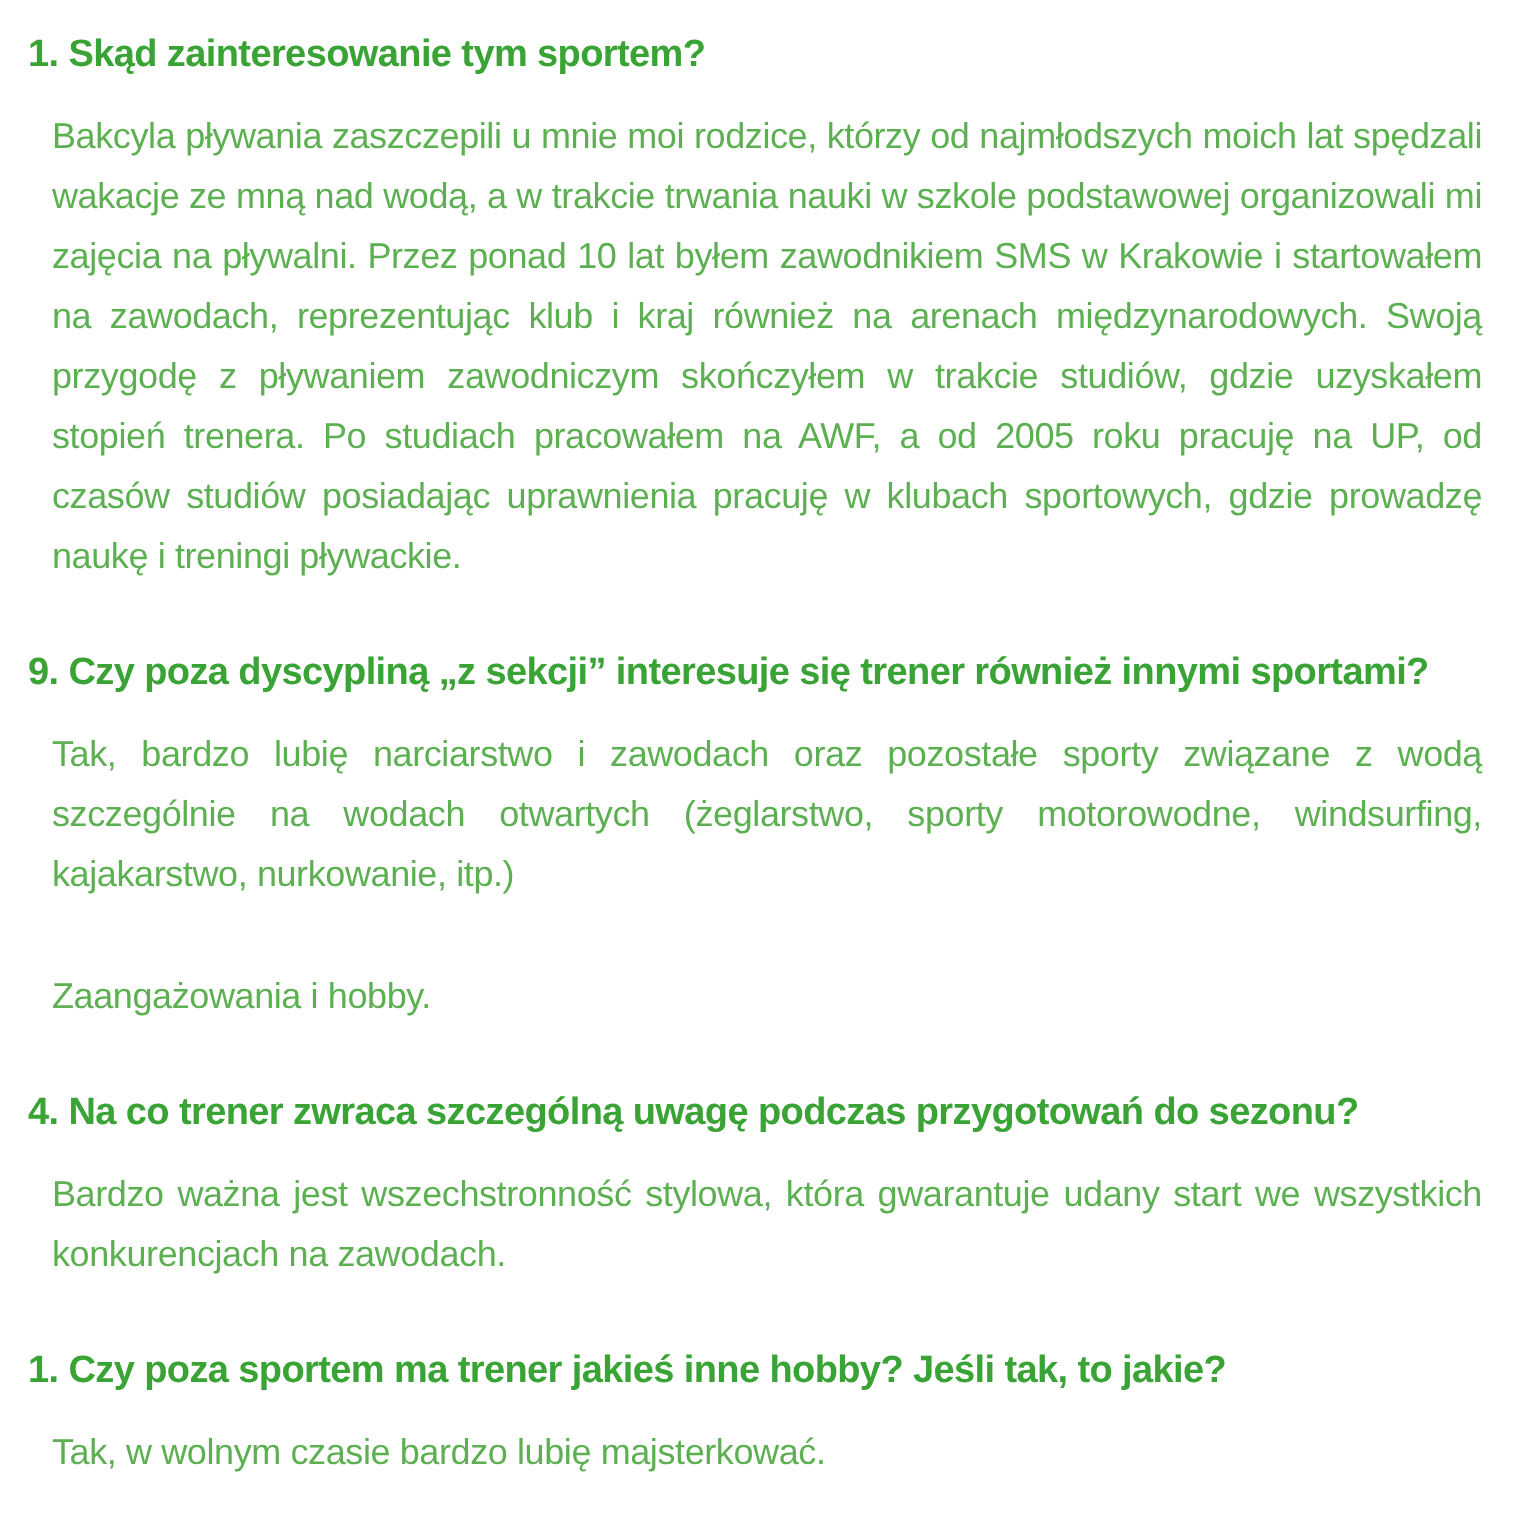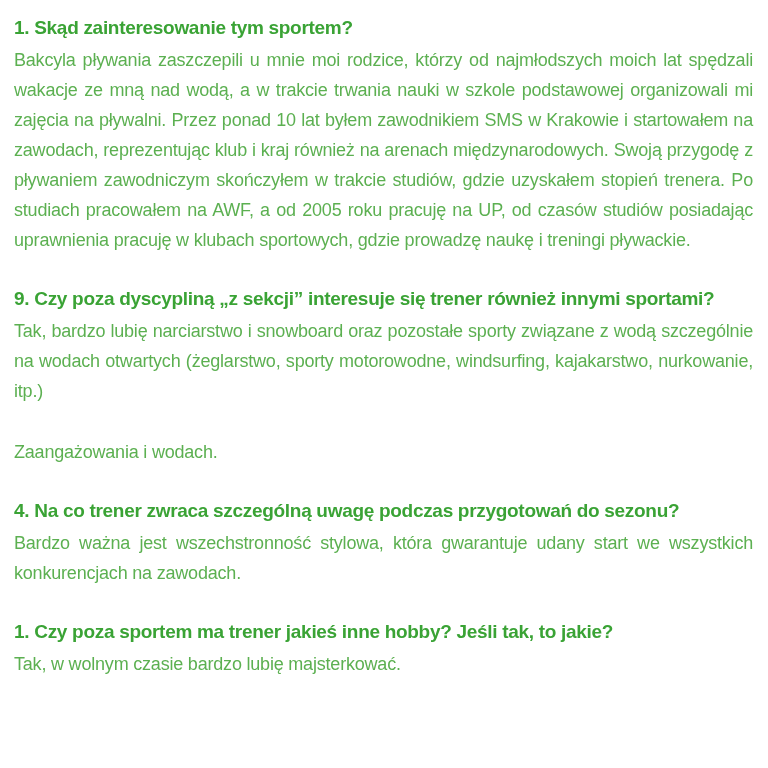--- a/index.html
+++ b/index.html
@@ -26,45 +26,45 @@
   }
   .question {
     margin: 0 0 4px 0;
     color: var(--heading-color);
     font-size: 19px;
     line-height: 26px;
     font-weight: 700;
     letter-spacing: -0.3px;
   }
   .answer {
-    margin: 0;
+    margin: 12px;
     color: var(--body-color);
     font-size: 18px;
     line-height: 30px;
     letter-spacing: -0.2px;
     text-align: justify;
   }
 </style>
 </head>
 <body>
 
 <main class="article">
 
   <section class="qa-section">
     <h2 class="question">1. Skąd zainteresowanie tym sportem?</h2>
     <p class="answer">Bakcyla pływania zaszczepili u mnie moi rodzice, którzy od najmłodszych moich lat spędzali wakacje ze mną nad wodą, a w trakcie trwania nauki w szkole podstawowej organizowali mi zajęcia na pływalni. Przez ponad 10 lat byłem zawodnikiem SMS w Krakowie i startowałem na zawodach, reprezentując klub i kraj również na arenach międzynarodowych. Swoją przygodę z pływaniem zawodniczym skończyłem w trakcie studiów, gdzie uzyskałem stopień trenera. Po studiach pracowałem na AWF, a od 2005 roku pracuję na UP, od czasów studiów posiadając uprawnienia pracuję w klubach sportowych, gdzie prowadzę naukę i treningi pływackie.</p>
   </section>
 
   <section class="qa-section">
     <h2 class="question">9. Czy poza dyscypliną „z sekcji” interesuje się trener również innymi sportami?</h2>
-    <p class="answer">Tak, bardzo lubię narciarstwo i snowboard oraz pozostałe sporty związane z wodą szczególnie na wodach otwartych (żeglarstwo, sporty motorowodne, windsurfing, kajakarstwo, nurkowanie, itp.)</p>
+    <p class="answer">Tak, bardzo lubię narciarstwo i zawodach oraz pozostałe sporty związane z wodą szczególnie na wodach otwartych (żeglarstwo, sporty motorowodne, windsurfing, kajakarstwo, nurkowanie, itp.)</p>
   </section>
 
   <section class="qa-section">
-    <p class="answer">Zaangażowania i wodach.</p>
+    <p class="answer">Zaangażowania i hobby.</p>
   </section>
 
   <section class="qa-section">
     <h2 class="question">4. Na co trener zwraca szczególną uwagę podczas przygotowań do sezonu?</h2>
     <p class="answer">Bardzo ważna jest wszechstronność stylowa, która gwarantuje udany start we wszystkich konkurencjach na zawodach.</p>
   </section>
 
   <section class="qa-section">
     <h2 class="question">1. Czy poza sportem ma trener jakieś inne hobby? Jeśli tak, to jakie?</h2>
     <p class="answer">Tak, w wolnym czasie bardzo lubię majsterkować.</p>

